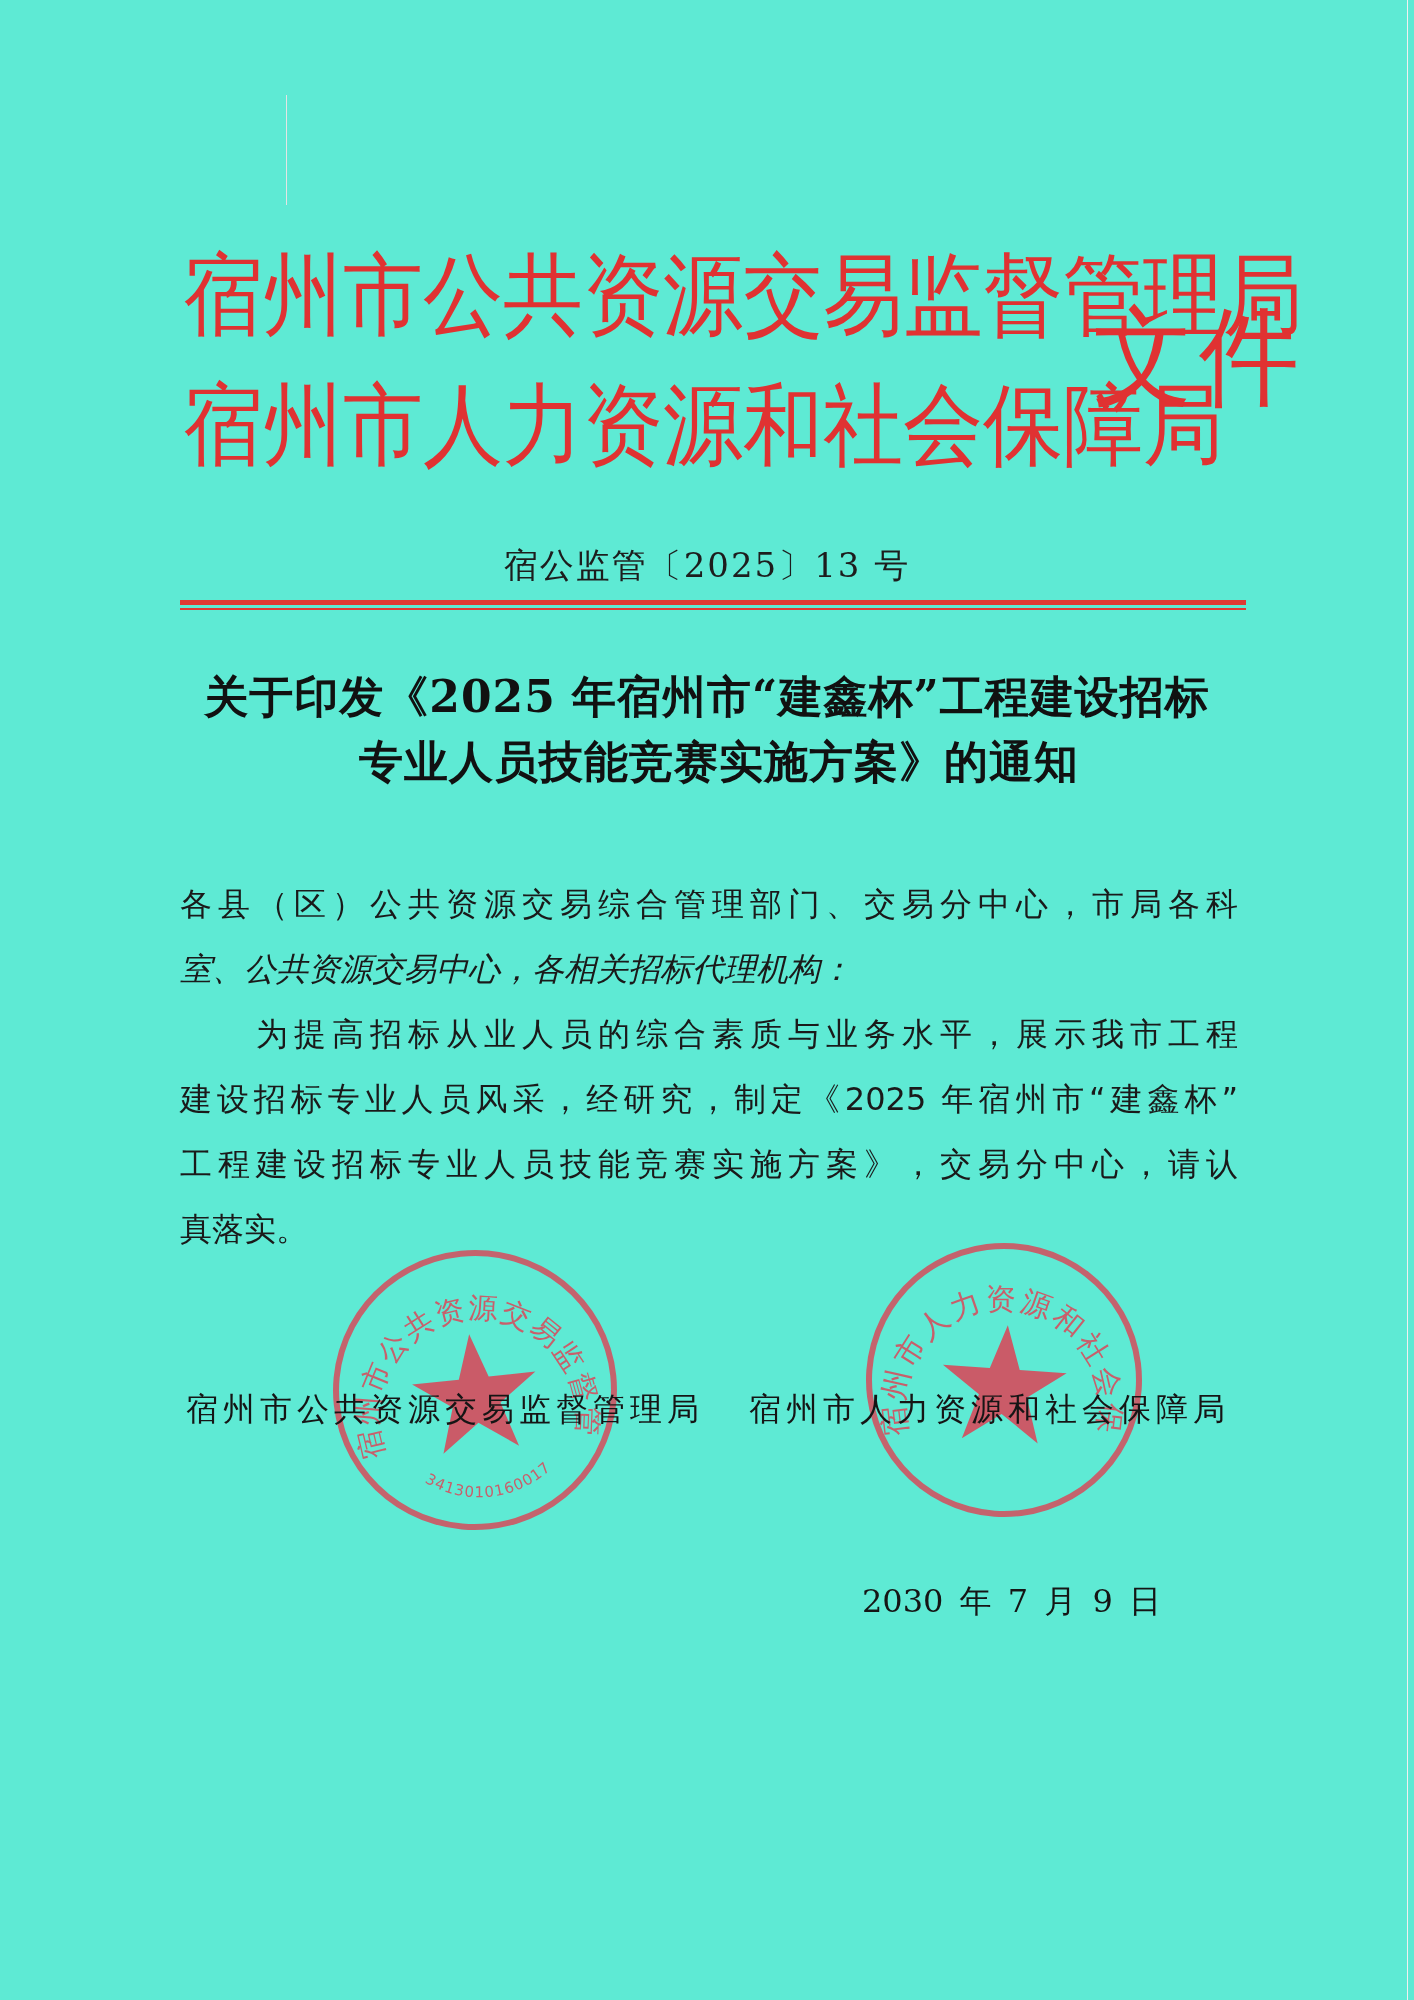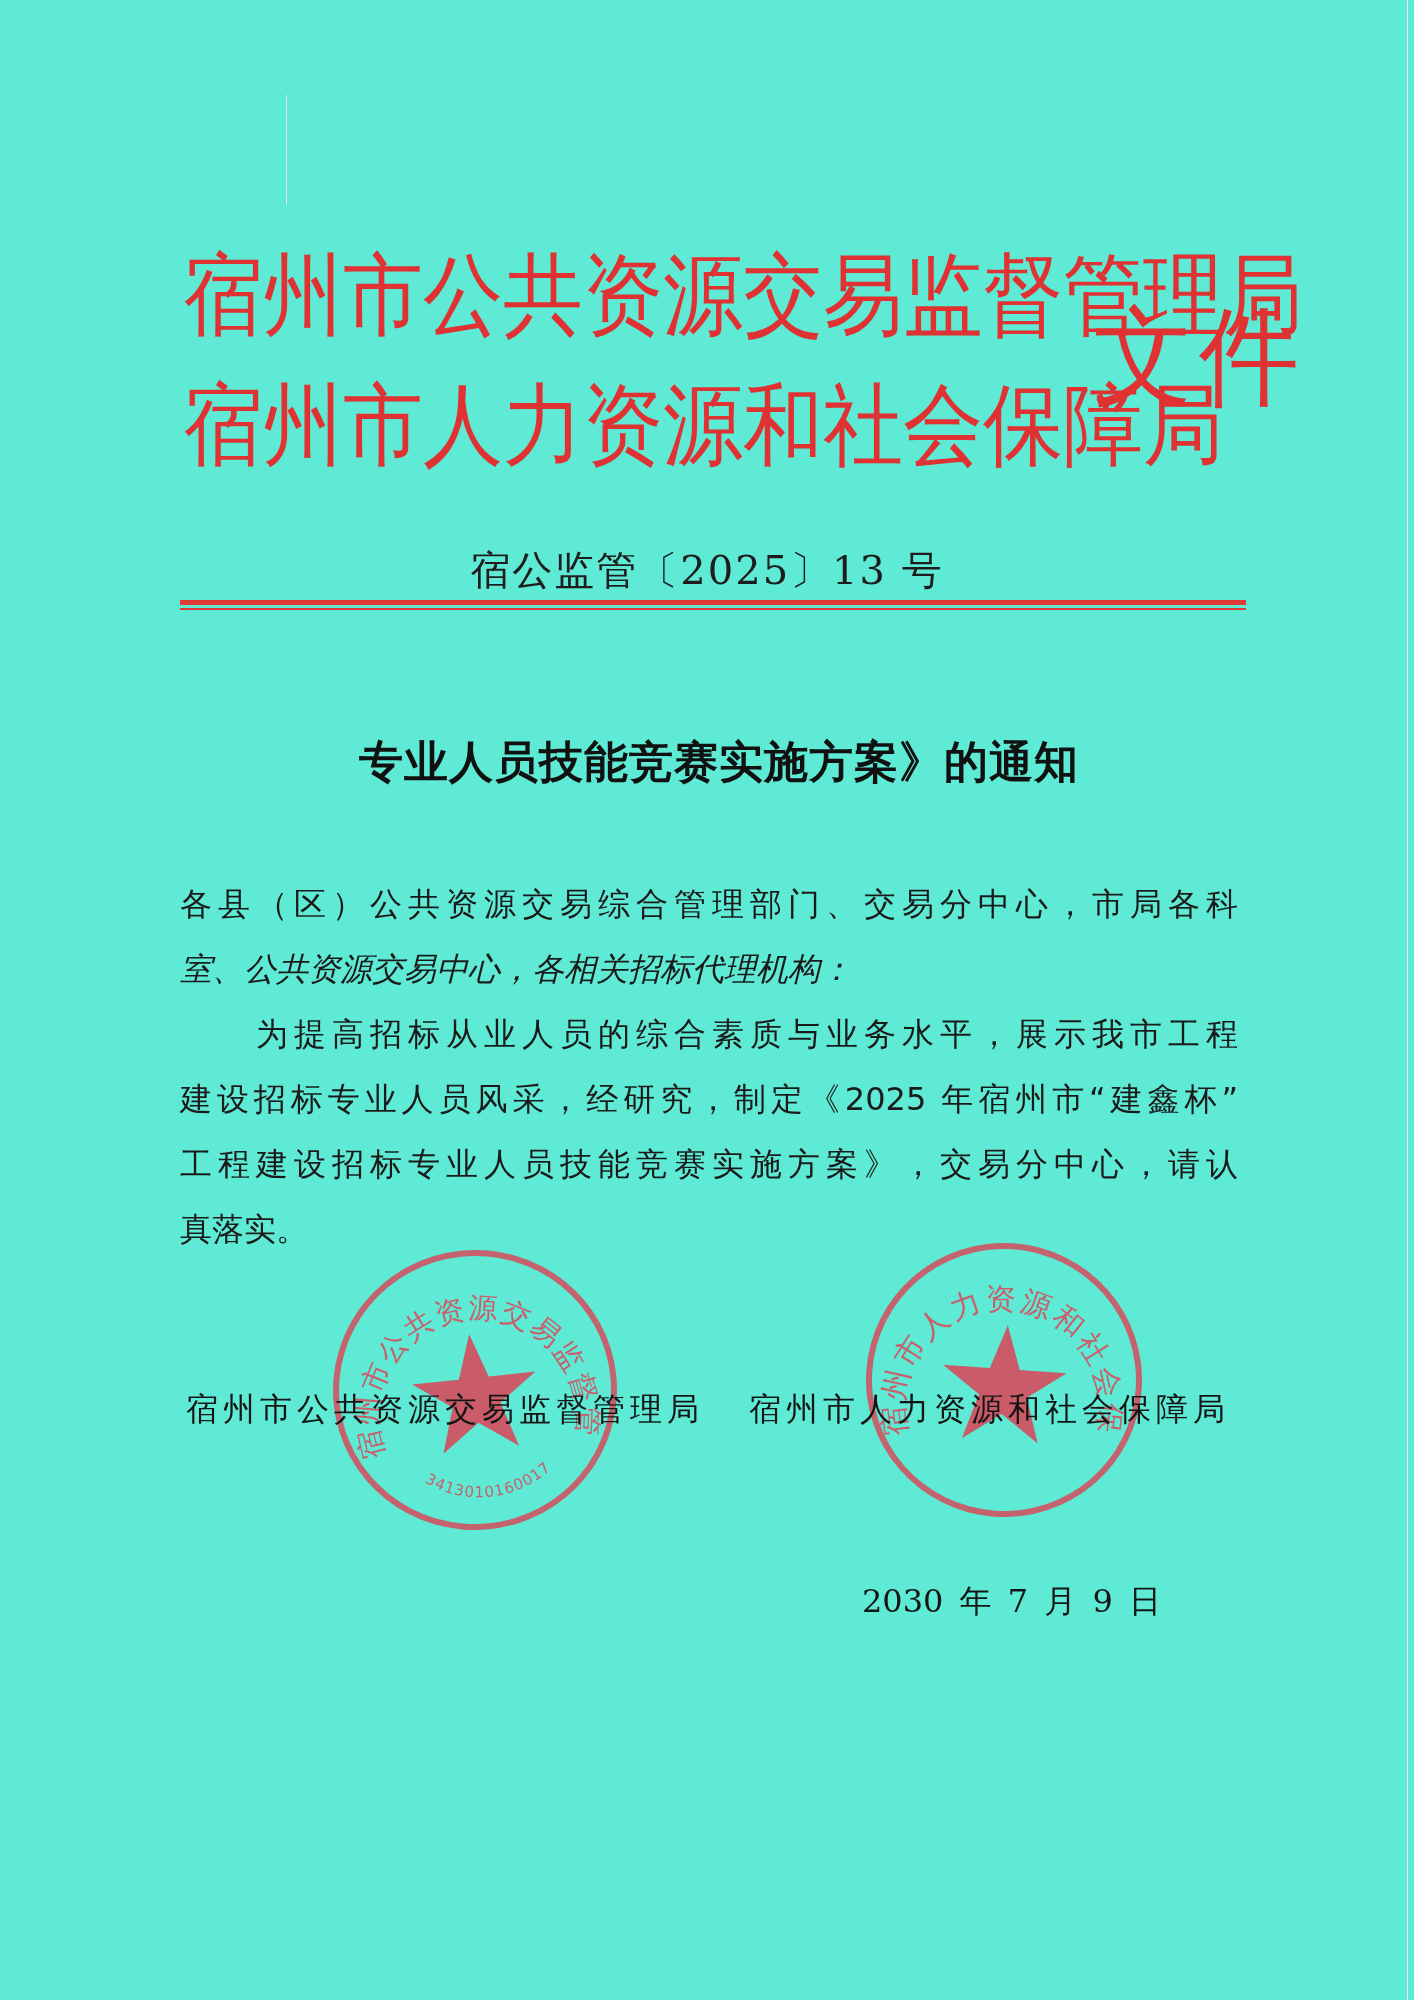--- a/index.html
+++ b/index.html
@@ -7,21 +7,21 @@
   .page { position: absolute; left: 0; top: 0; width: 1414px; height: 2000px; background: #5eead4; }
   .scan-mark { position: absolute; left: 286px; top: 95px; width: 1px; height: 110px; background: #e4e4e4; }
   .right-edge { position: absolute; right: 6px; top: 0; width: 1px; height: 2000px; background: #f0f0f0; }
 
   .hdr { position: absolute; color: #e03232; font-family: "DejaVu Serif", "Liberation Serif", serif; font-weight: normal; white-space: nowrap; }
   .hdr-line { left: 183px; font-size: 80px; line-height: 88px; letter-spacing: 0px; transform: scaleY(1.12); transform-origin: left top; }
   .hdr-line-1 { top: 246px; }
   .hdr-line-2 { top: 376px; }
   .hdr-wenjian { left: 1093px; top: 298px; font-size: 100px; line-height: 110px; letter-spacing: 6px; transform: scaleY(1.08); transform-origin: left top; }
 
-  .docno { position: absolute; left: 0; width: 1414px; top: 543px; text-align: center; font-family: "DejaVu Serif", "Liberation Serif", serif; font-size: 40px; color: #1d1d1d; letter-spacing: 2px; }
+  .docno { position: absolute; left: 0; width: 1414px; top: 543px; text-align: center; font-family: "DejaVu Serif", "Liberation Serif", serif; font-size: 34px; color: #1d1d1d; letter-spacing: 2px; }
 
   .rule { position: absolute; left: 180px; width: 1066px; top: 600px; height: 12px; }
   .rule .thick { position: absolute; left: 0; right: 0; top: 0; height: 5px; background: #df3a33; }
   .rule .thin { position: absolute; left: 0; right: 0; top: 8px; height: 2px; background: #df3a33; }
 
   .title { position: absolute; left: 0; width: 1414px; text-align: center; font-family: "DejaVu Serif", "Liberation Serif", serif; font-weight: bold; font-size: 44px; color: #111; letter-spacing: 1px; }
   .title-1 { top: 668px; }
   .title-2 { top: 733px; padding-left: 12px; }
 
   .body-text { position: absolute; left: 180px; width: 1060px; font-family: "DejaVu Sans", "Liberation Sans", sans-serif; font-size: 32px; color: #1a1a1a; line-height: 65px; }
@@ -50,20 +50,21 @@
   <div class="hdr hdr-line hdr-line-2">宿州市人力资源和社会保障局</div>
   <div class="hdr hdr-wenjian">文件</div>
 
   <div class="docno">宿公监管〔2025〕13 号</div>
 
   <div class="rule">
     <div class="thick"></div>
     <div class="thin"></div>
   </div>
 
+  <div class="title title-1">关于印发《2025 年宿州市“建鑫杯”工程建设招标</div>
   <div class="title title-2">专业人员技能竞赛实施方案》的通知</div>
 
   <div class="body-text" style="top:0;">
     <div class="body-line justify" style="top:872px;">各县（区）公共资源交易综合管理部门、交易分中心，市局各科</div>
     <div class="body-line" style="top:937px;font-style:italic;">室、公共资源交易中心，各相关招标代理机构：</div>
     <div class="body-line justify" style="top:1002px; left:76px; width:982px;">为提高招标从业人员的综合素质与业务水平，展示我市工程</div>
     <div class="body-line justify" style="top:1067px;">建设招标专业人员风采，经研究，制定《2025 年宿州市“建鑫杯”</div>
     <div class="body-line justify" style="top:1132px;">工程建设招标专业人员技能竞赛实施方案》，交易分中心，请认</div>
     <div class="body-line" style="top:1197px;">真落实。</div>
   </div>

